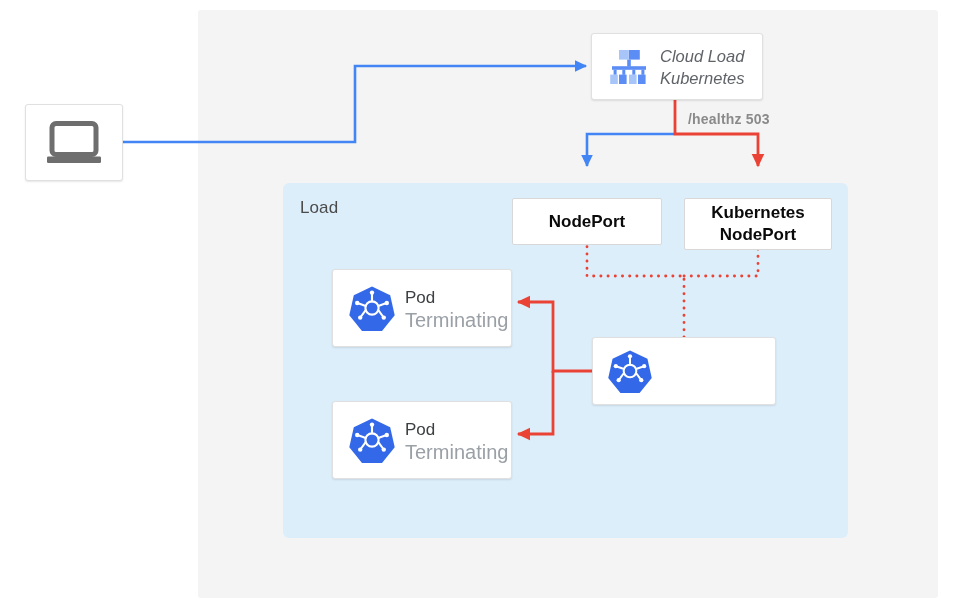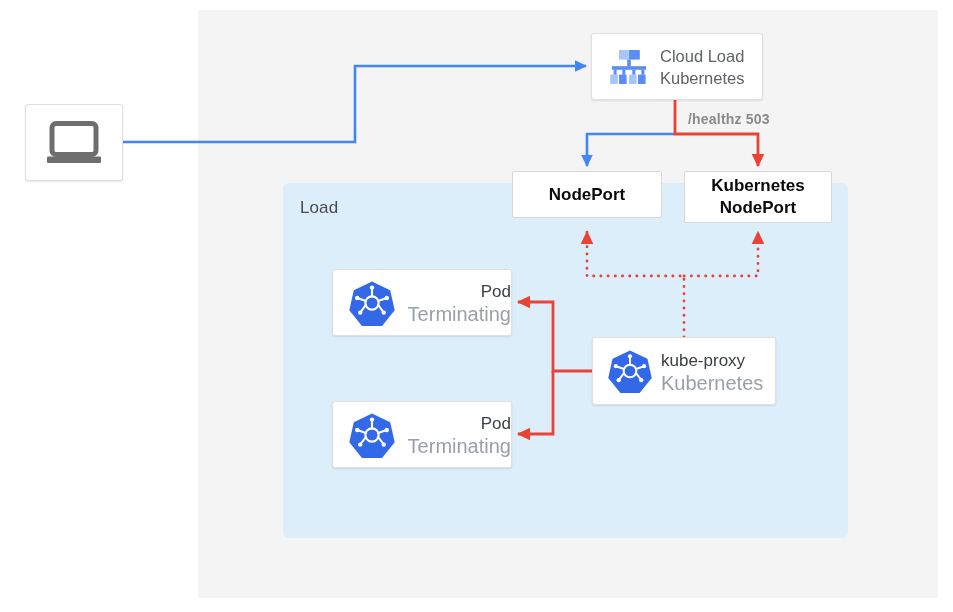--- a/index.html
+++ b/index.html
@@ -84,52 +84,53 @@
   }
   
   #client-card {
     left: 25px; top: 104px;
     width: 98px; height: 77px;
   }
   #client-card .card-inner { justify-content: center; }
   
   #clb-card {
     left: 591px; top: 33px;
-    width: 172px; height: 67px;
+    width: 172px; height: 67px; font-style: italic;
   }
   #clb-card .card-icon { width: 62px; padding-left: 6px; }
   #clb-card .title-line {
     font-size: 16.5px; color: #5f6368; line-height: 22px;
   }
   
   .portbox {
     position: absolute;
     background: #ffffff;
     border: 1px solid #d8d8d8;
     border-radius: 2px;
     box-sizing: border-box;
     display: flex;
     align-items: center;
     justify-content: center;
     text-align: center;
     font-weight: bold;
     font-size: 17px;
     color: #0a0a0a;
     line-height: 22px;
+    margin-top: 27px;
   }
   #nodeport-box {
     left: 512px; top: 171px;
     width: 150px; height: 47px;
   }
   #healthcheck-box {
     left: 684px; top: 171px;
     width: 148px; height: 52px;
   }
   
-  .pod-card { width: 180px; height: 67px; text-align: right; }
+  .pod-card { width: 180px; height: 78px; }
   #pod-1 { left: 332px; top: 269px; }
   #pod-2 { left: 332px; top: 401px; }
   .pod-card .card-icon { width: 66px; padding-left: 6px; }
   
   #kubeproxy-card {
     left: 592px; top: 337px;
     width: 184px; height: 68px;
   }
   #kubeproxy-card .card-icon { width: 62px; padding-left: 6px; }
   
@@ -319,20 +320,16 @@
           </g>
           <g fill="#ffffff">
             <circle cx="24" cy="8.6" r="2.2"></circle>
             <circle cx="38.8" cy="19.0" r="2.2"></circle>
             <circle cx="35.8" cy="33.6" r="2.2"></circle>
             <circle cx="12.2" cy="33.6" r="2.2"></circle>
             <circle cx="9.2" cy="19.0" r="2.2"></circle>
           </g>
         </svg>
       </div>
-      <div class="card-text">
-        <div class="title-line">kube-proxy</div>
-        <div class="sub-line">Kubernetes</div>
-      </div>
     </div>
   </div>
 
 </div>
 
 </body></html>

